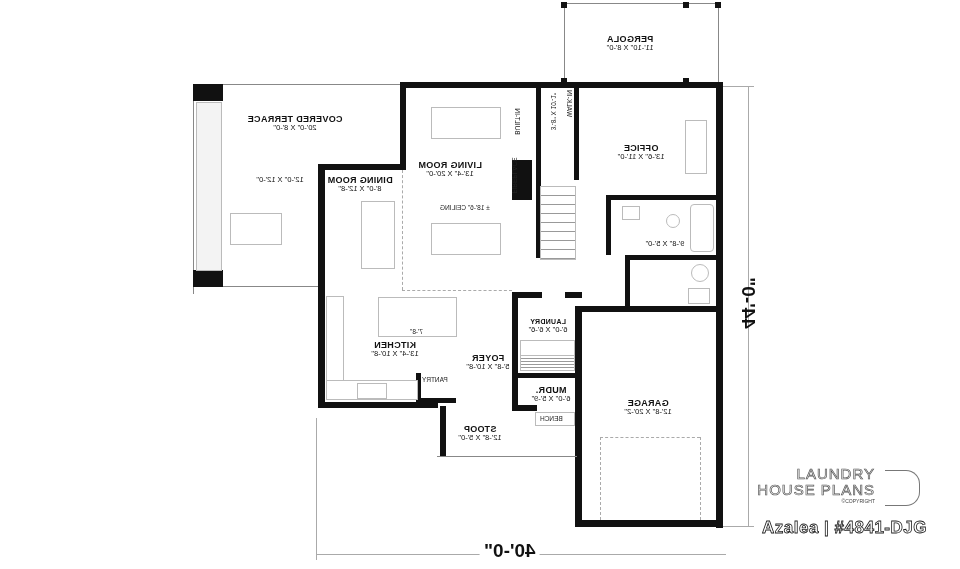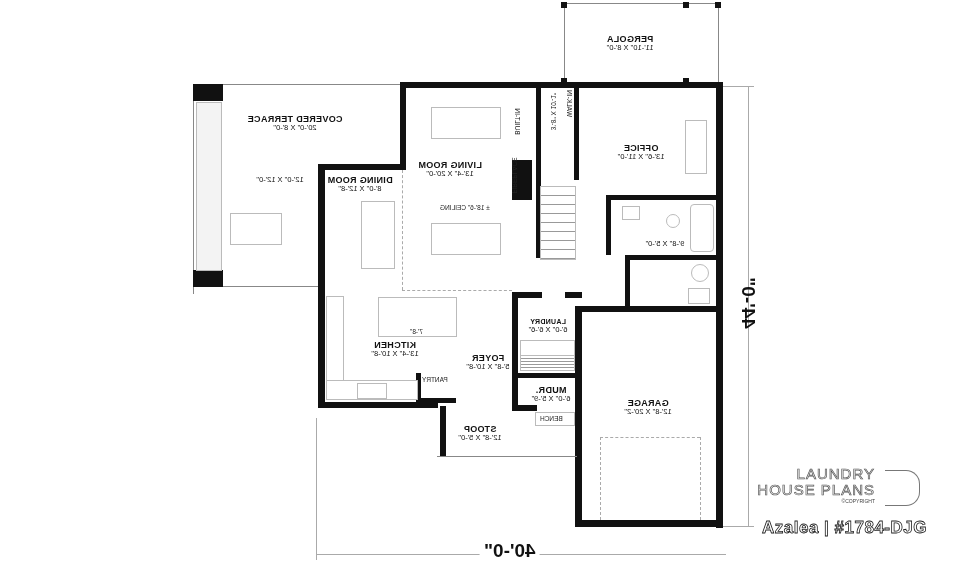--- a/index.html
+++ b/index.html
@@ -173,13 +173,13 @@
     <span class="dim">12'-8" X 20'-2"</span>
   </div>
 </div>
 
 <div class="logo-mark"></div>
 <div class="logo" style="right:85px;">
   <span class="l1">LAUNDRY</span>
   <span class="l2">HOUSE PLANS</span>
   <span class="l3" style="margin-right:0;">©COPYRIGHT</span>
 </div>
-<div class="caption">Azalea | #1784-DJG</div>
+<div class="caption">Azalea | #4841-DJG</div>
 
 </body></html>

